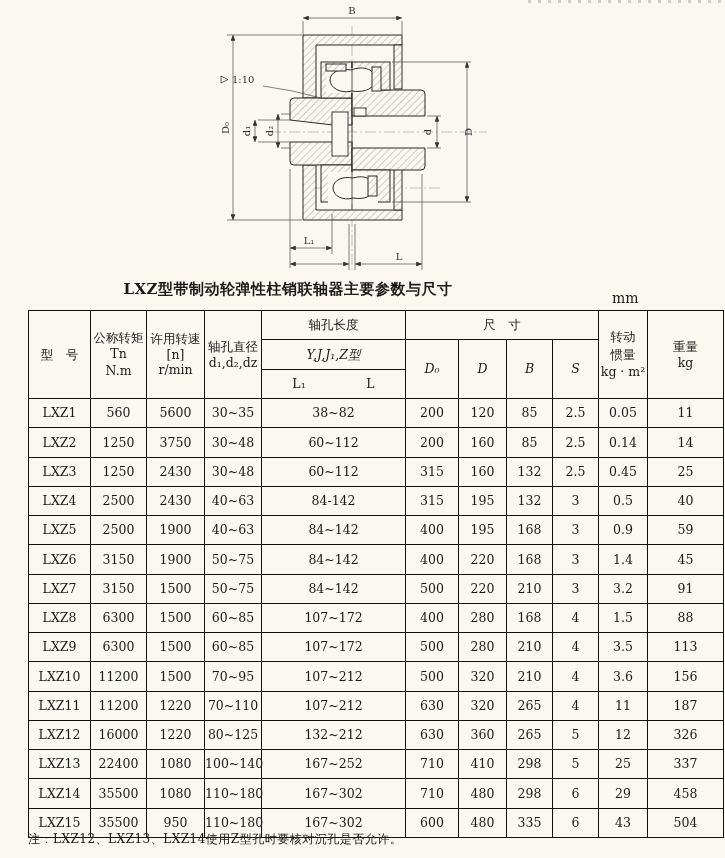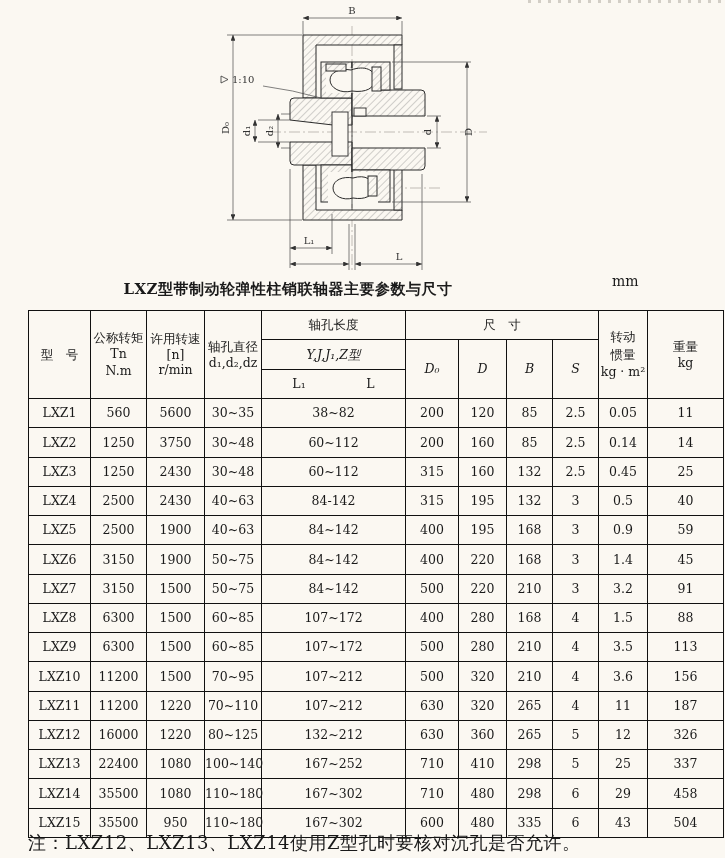--- a/index.html
+++ b/index.html
@@ -14,40 +14,40 @@
   .bgfill{fill:#fbf8f2;stroke:none;}
   .pin{fill:#fbf8f2;stroke:#2b2b2b;stroke-width:1;}
   .keyway{fill:#fbf8f2;stroke:#2b2b2b;stroke-width:0.9;}
   .thin{stroke:#2b2b2b;stroke-width:0.8;}
   .cl{stroke:#9a968e;stroke-width:0.6;stroke-dasharray:11 3 2 3;}
   .dim{stroke:#4a4a4a;stroke-width:0.7;fill:none;}
   .dimt{font-family:"DejaVu Serif","Liberation Serif",serif;font-size:10px;fill:#333;}
   
   .title-row{position:absolute;top:279px;left:0;width:576px;text-align:center;}
   .doc-title{font-size:15px;font-weight:bold;letter-spacing:0.5px;}
-  .unit{position:absolute;left:612px;top:273px;font-size:14px;}
+  .unit{position:absolute;left:612px;top:290px;font-size:14px;}
   
   .edge-artifact{position:absolute;top:0;left:528px;width:195px;height:3px;opacity:.5;
     background:repeating-linear-gradient(90deg,#aaa49a 0 3px,transparent 3px 10px);}
   
   table.spec{position:absolute;top:310px;left:28px;width:695px;border-collapse:collapse;
     table-layout:fixed;font-size:12.5px;}
   table.spec th,table.spec td{border:1px solid #111;padding:0;text-align:center;
     vertical-align:middle;font-weight:normal;line-height:1.25;}
   table.spec{border:1.5px solid #111;}
   thead tr.hr1{height:29px;}
   thead tr.hr2{height:30px;font-style:italic;}
   thead tr.hr3{height:29px;}
   tbody td{height:28.25px;}
   .stack{display:flex;flex-direction:column;justify-content:space-evenly;height:100%;
     align-items:center;padding:4px 0;box-sizing:border-box;}
   .stack.tight{justify-content:flex-start;gap:2px;}
   .lcell{display:flex;justify-content:space-around;align-items:center;width:100%;}
   
-  .note{position:absolute;top:831px;left:28px;font-size:18px;letter-spacing:0.5px;}
+  .note{position:absolute;top:831px;left:28px;font-size:12px;letter-spacing:0.5px;}
 </style>
 </head>
 <body>
 
 <div class="page">
 
   <div class="edge-artifact"></div>
 
   <svg class="drawing" width="350" height="280" viewBox="0 0 350 280">
     <defs>

